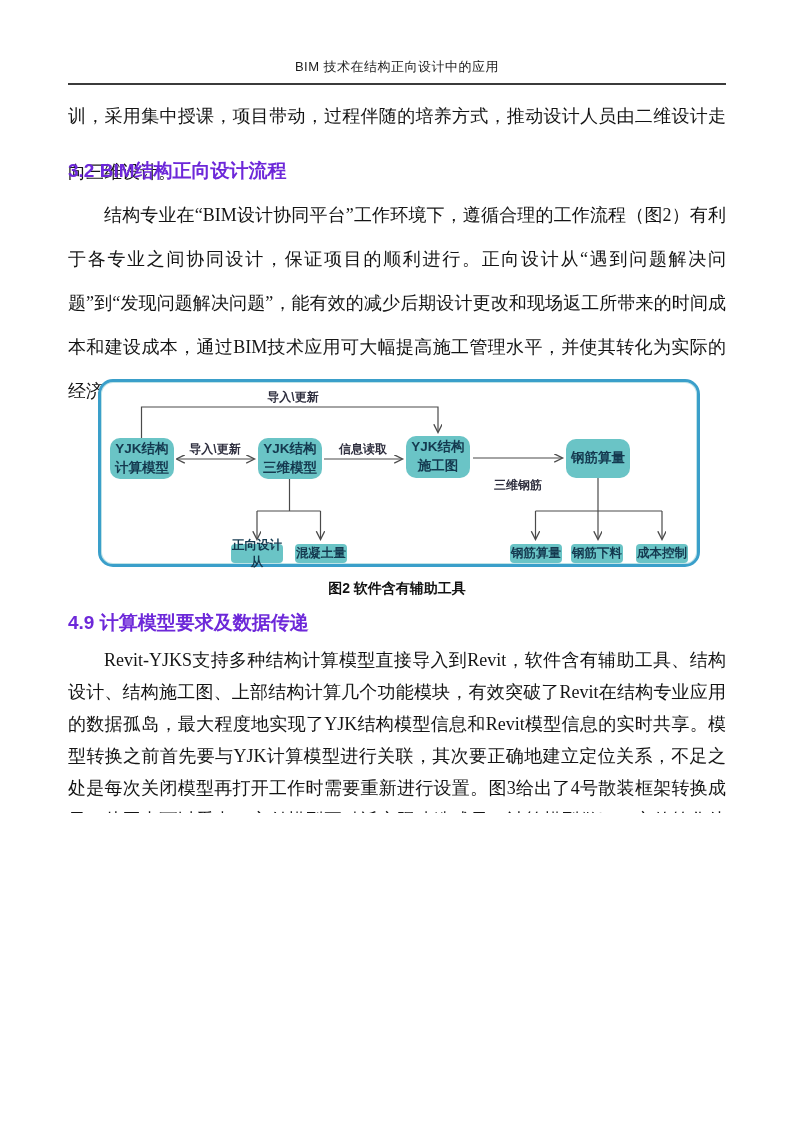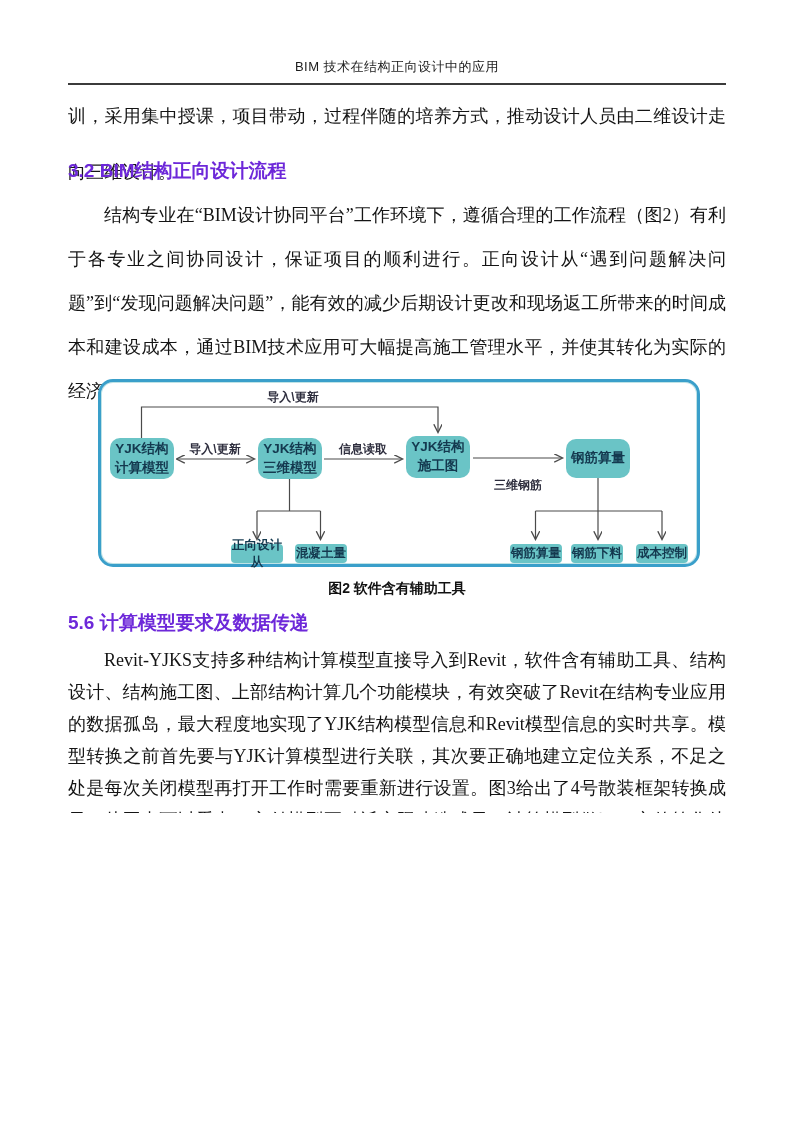--- a/index.html
+++ b/index.html
@@ -154,21 +154,21 @@
     <div class="node node-sm n-chengben">成本控制</div>
 
     <div class="edge-label el-loop">导入\更新</div>
     <div class="edge-label el-import">导入\更新</div>
     <div class="edge-label el-info">信息读取</div>
     <div class="edge-label el-rebar">三维钢筋</div>
   </div>
 
   <div class="fig-caption">图2 软件含有辅助工具</div>
 
-  <div class="heading heading-33">5.6 计算模型要求及数据传递</div>
+  <div class="heading heading-33">4.9 计算模型要求及数据传递</div>
 
   <div class="para para-3">Revit-YJKS支持多种结构计算模型直接导入到Revit，软件含有辅助工具、结构设计、结构施工图、上部结构计算几个功能模块，有效突破了Revit在结构专业应用的数据孤岛，最大程度地实现了YJK结构模型信息和Revit模型信息的实时共享。模型转换之前首先要与YJK计算模型进行关联，其次要正确地建立定位关系，不足之处是每次关闭模型再打开工作时需要重新进行设置。图3给出了4号散装框架转换成果，从图中可以看出，交付模型更贴近实际建造成果，计算模型做了一定的简化处理，如主梁和柱侧添加节点荷载考虑桁架导荷，屋面轻质雨棚通过节点荷载下传到主体结构。与传统结构设计流程相比，未增加主体结构建模工作量的同时，提高了模型的准确性。同时为其他专业的设计提供了可参照的结构模型，提高了各专业协同设计的效率。</div>
 
   <svg class="footer-bar" viewBox="0 0 658 10" preserveAspectRatio="none">
     <polygon points="0,4.5 329,0 658,4.5 329,9" fill="#0a0a0a"></polygon>
   </svg>
   <div class="footer-row">
     <span class="footer-page">38</span>
     <span class="footer-issue">2023.No.2</span>
   </div>

